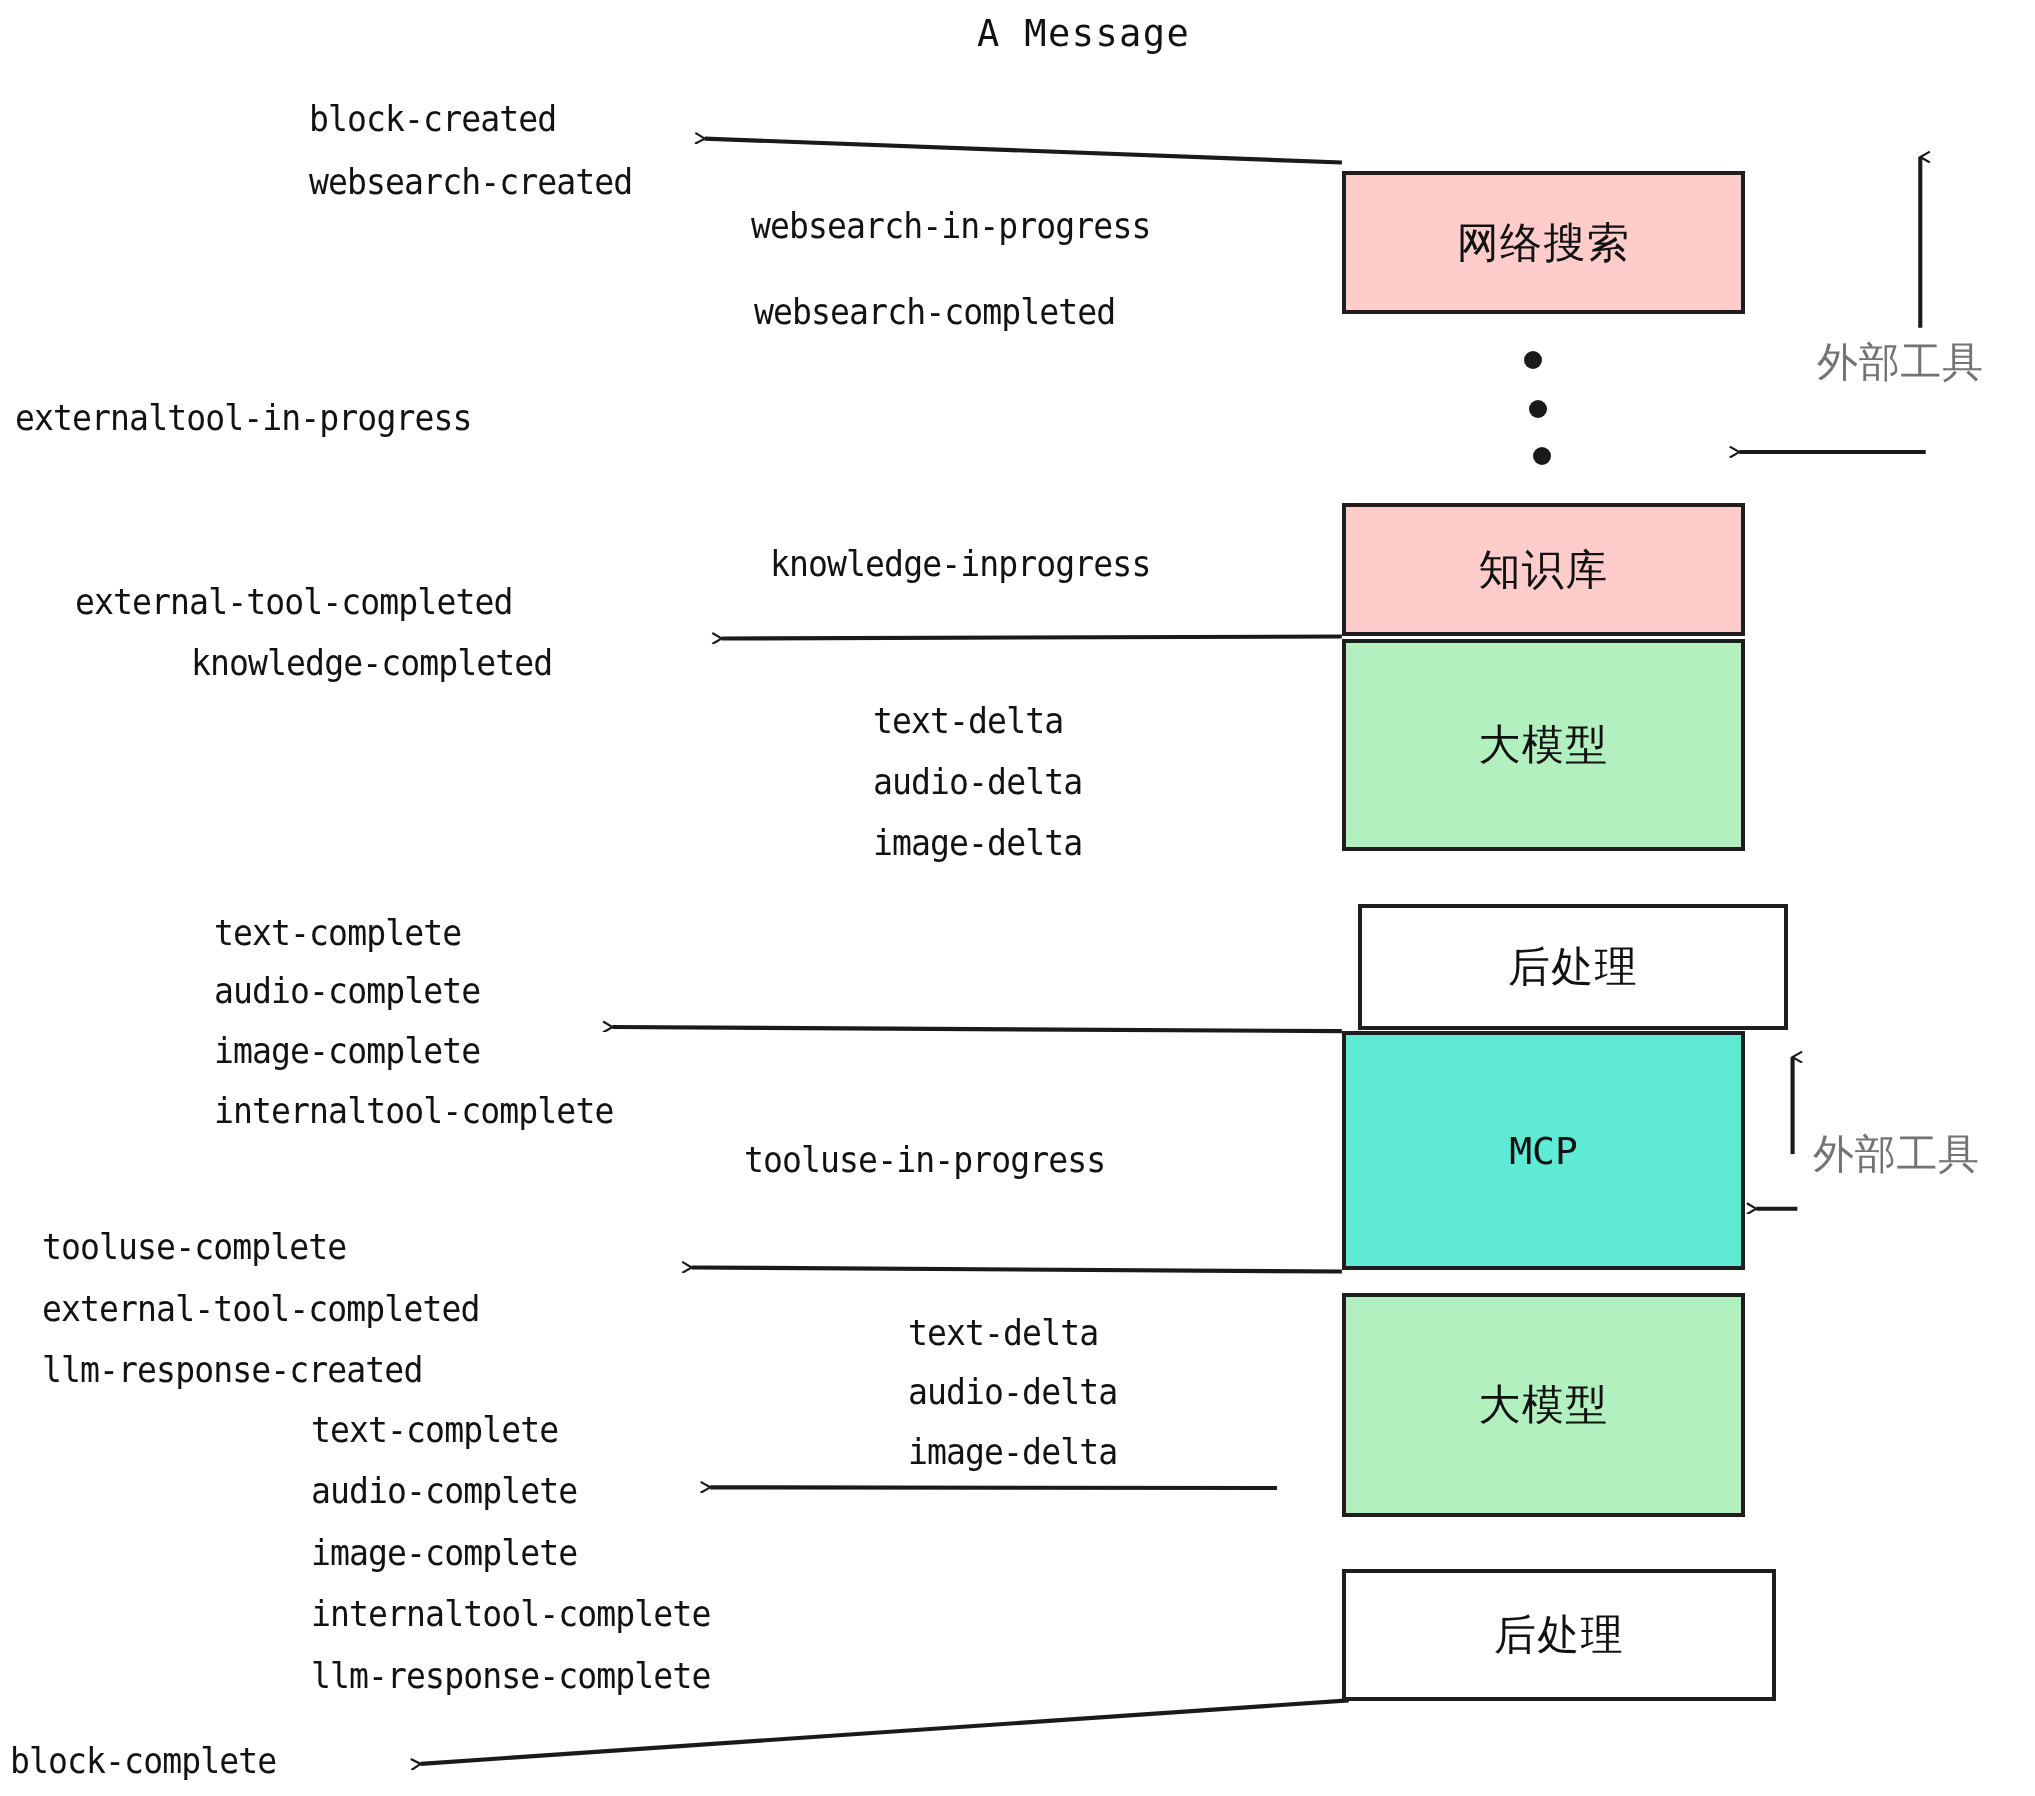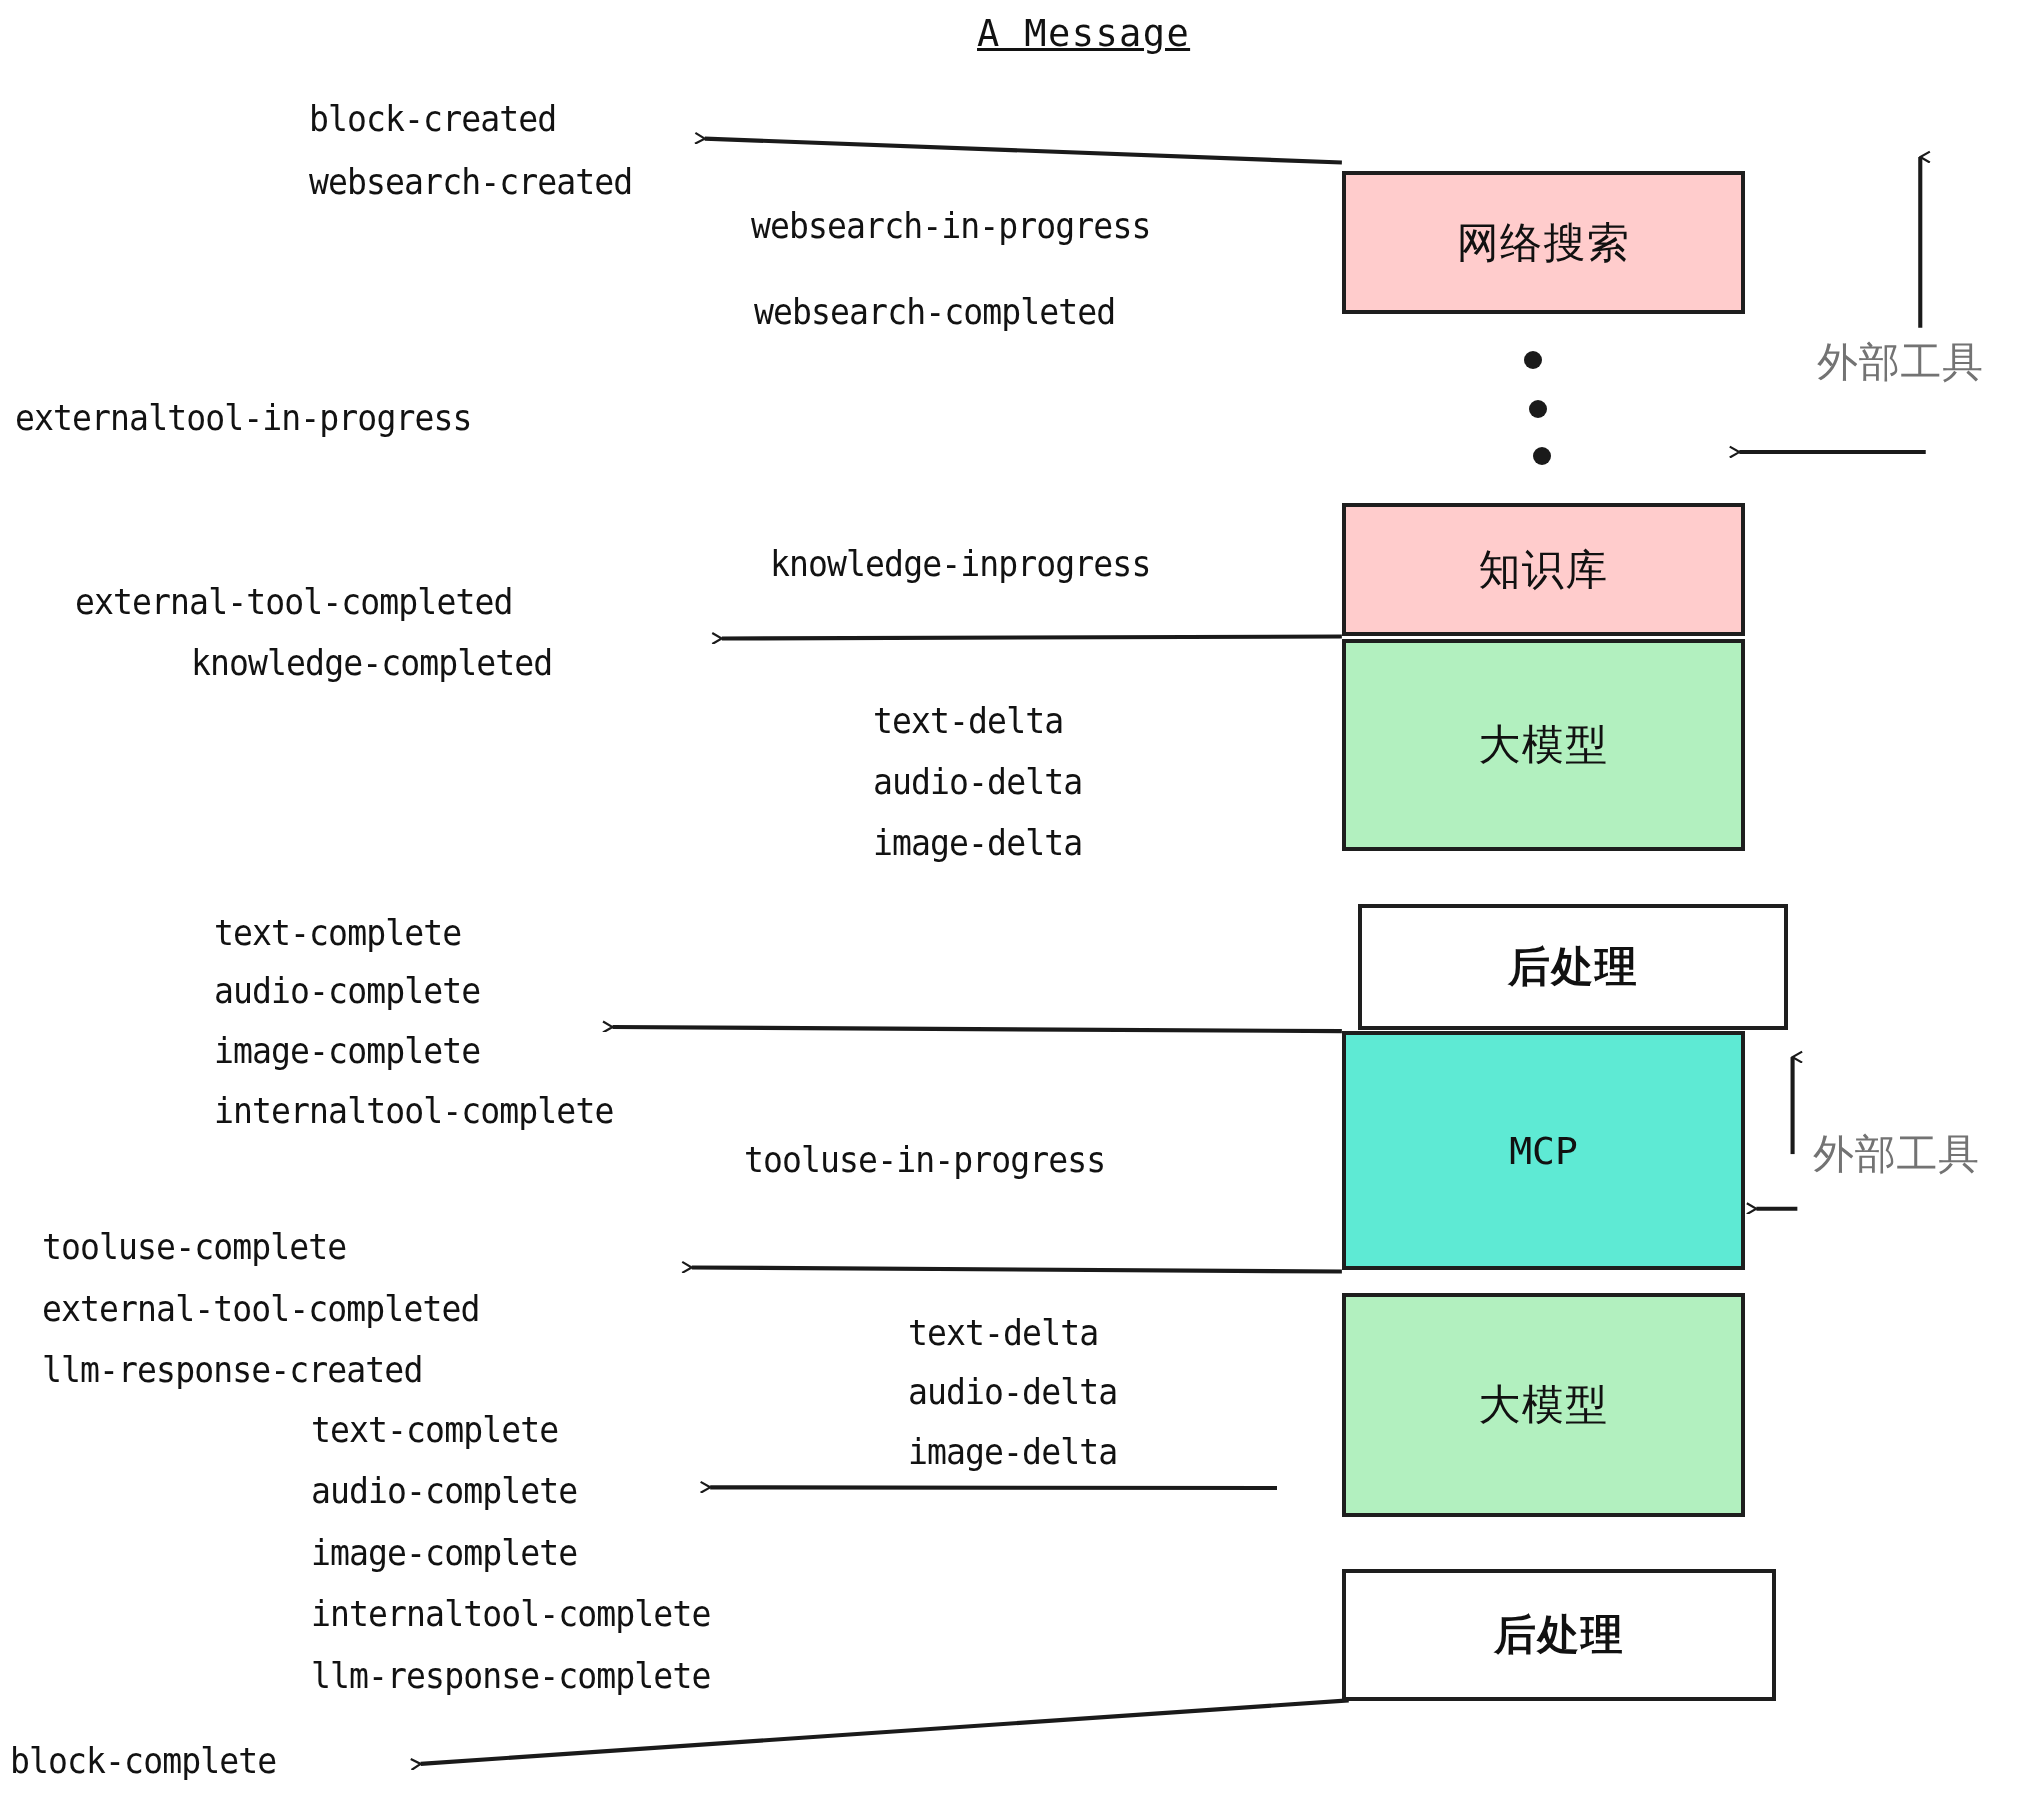--- a/index.html
+++ b/index.html
@@ -53,21 +53,21 @@
     white-space: nowrap;
   }
   .box .lbl.mono {
     font-family: "DejaVu Sans Mono", "Liberation Mono", monospace;
     font-size: 38px;
     letter-spacing: 0px;
   }
   .box.pink  { background: #ffcccc; }
   .box.green { background: #b2f0bf; }
   .box.yellow{ background: #5eead4; }
-  .box.white { background: #ffffff; font-weight: bold; }
+  .box.white { background: #ffffff; }
 
   
   .side-label {
     position: absolute;
     font-family: "DejaVu Sans", "Liberation Sans", sans-serif;
     font-size: 41px;
     color: #737373;
     letter-spacing: 0.7px;
     white-space: nowrap;
   }
@@ -85,21 +85,21 @@
     width: 2035px;
     height: 1796px;
     pointer-events: none;
   }
 </style>
 </head>
 <body>
 
 <div id="stage">
 
-  <div class="title" style="left:977px; top:12.3px;text-decoration:underline;">A Message</div>
+  <div class="title" style="left:977px; top:12.3px;">A Message</div>
 
   <svg class="overlay" viewBox="0 0 2980 2630" xmlns="http://www.w3.org/2000/svg">
     <defs>
       <marker id="ahL" markerWidth="26" markerHeight="26" refX="2" refY="8" orient="auto" markerUnits="userSpaceOnUse">
         <path d="M16,0 L2,8 L16,16" fill="none" stroke="#1a1a1a" stroke-width="3.2"></path>
       </marker>
       <marker id="ahU" markerWidth="26" markerHeight="26" refX="8" refY="2" orient="auto" markerUnits="userSpaceOnUse">
         <path d="M0,16 L8,2 L16,16" fill="none" stroke="#1a1a1a" stroke-width="3.2"></path>
       </marker>
     </defs>

